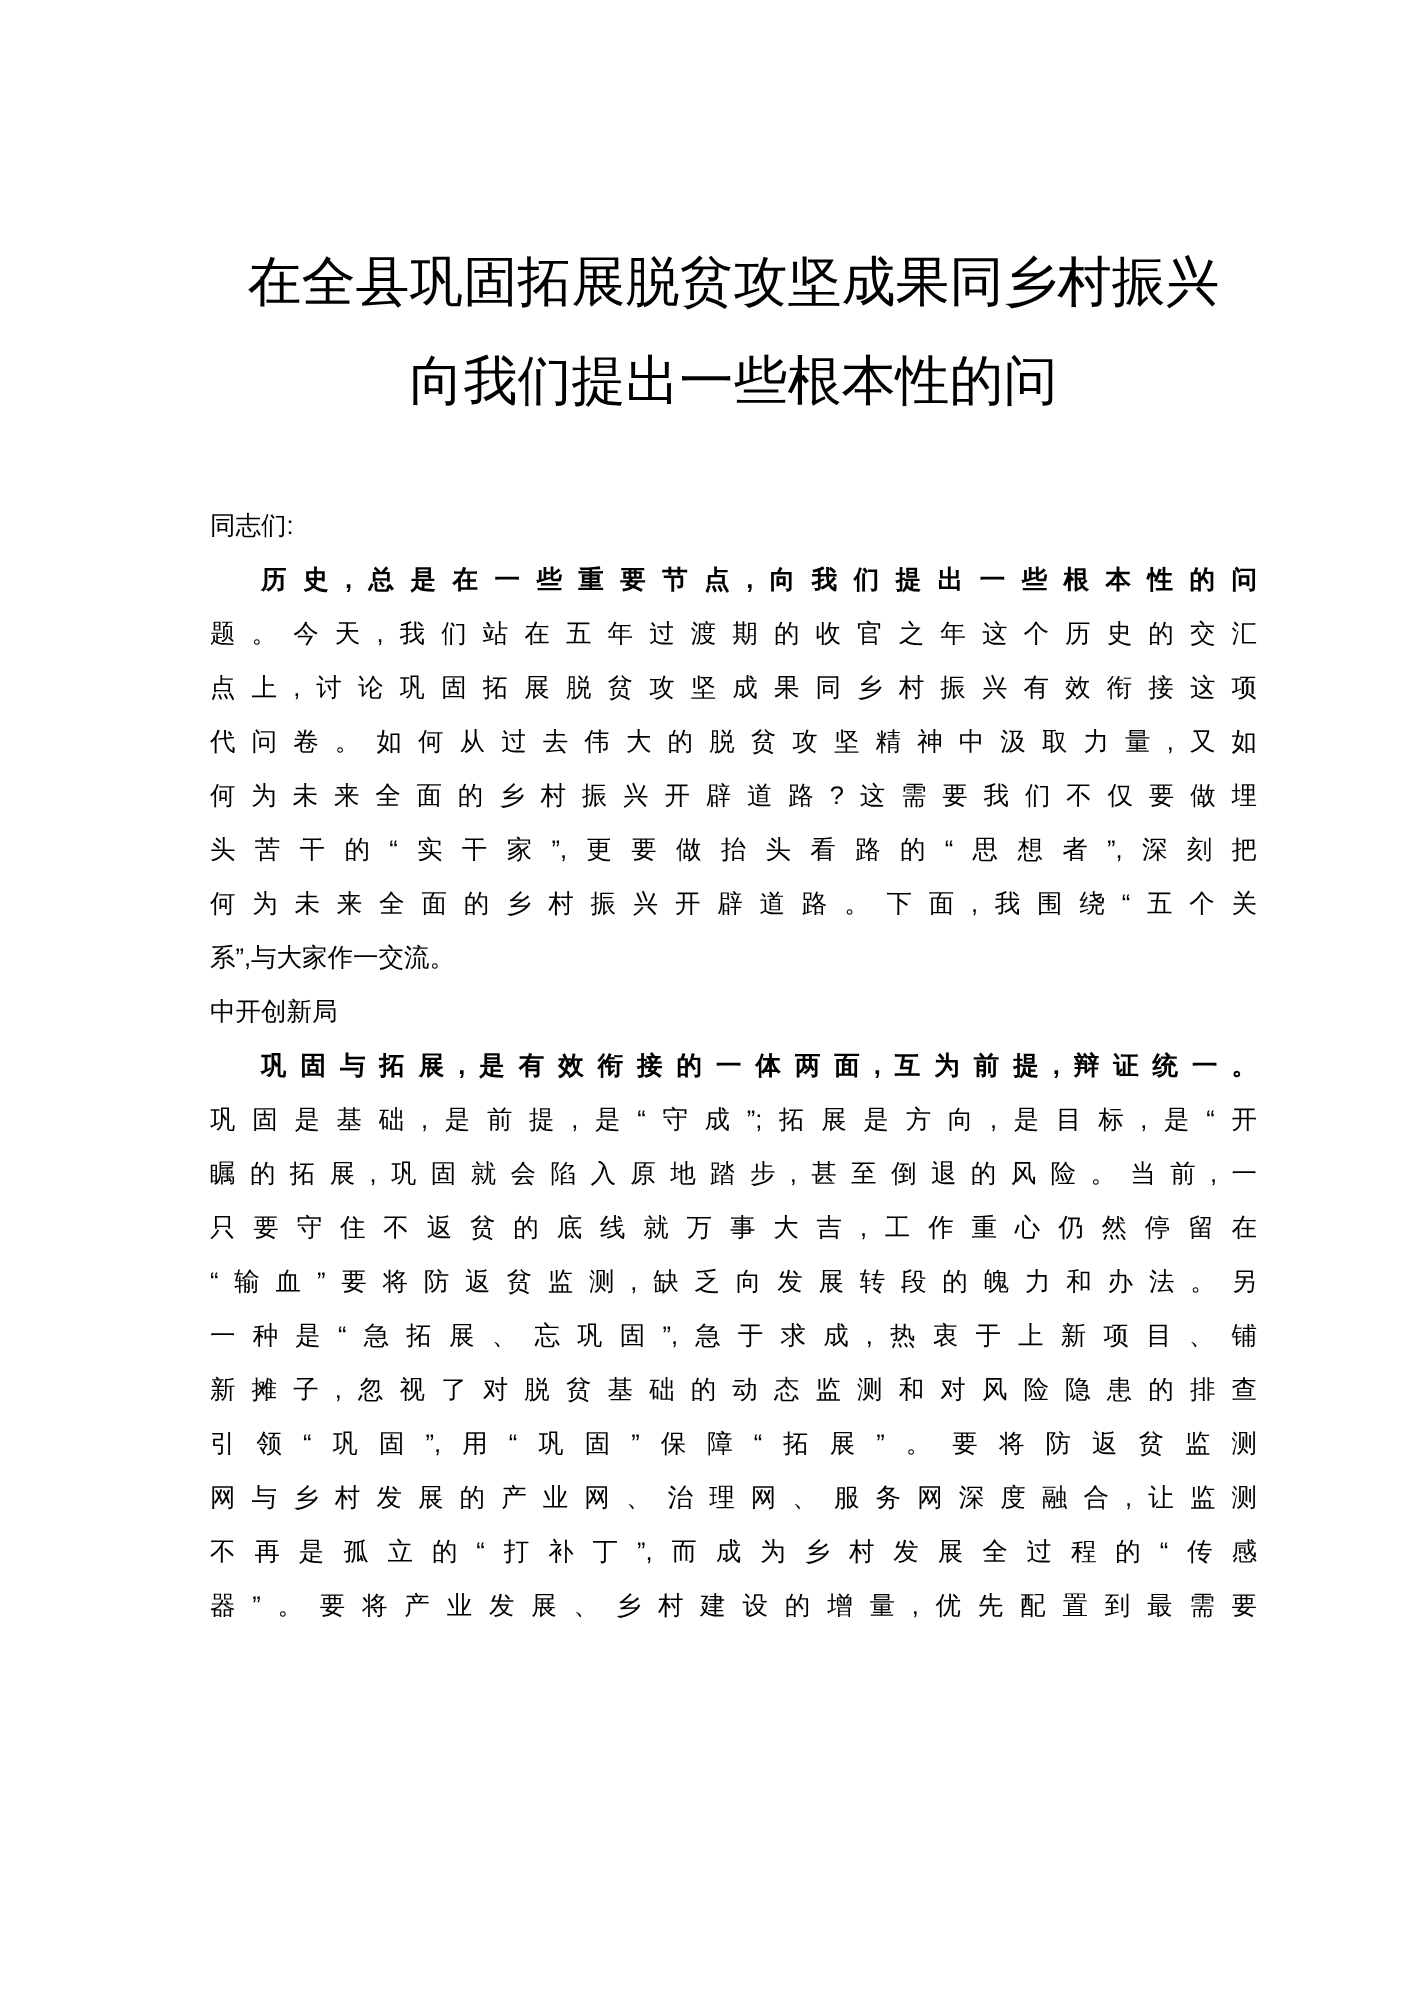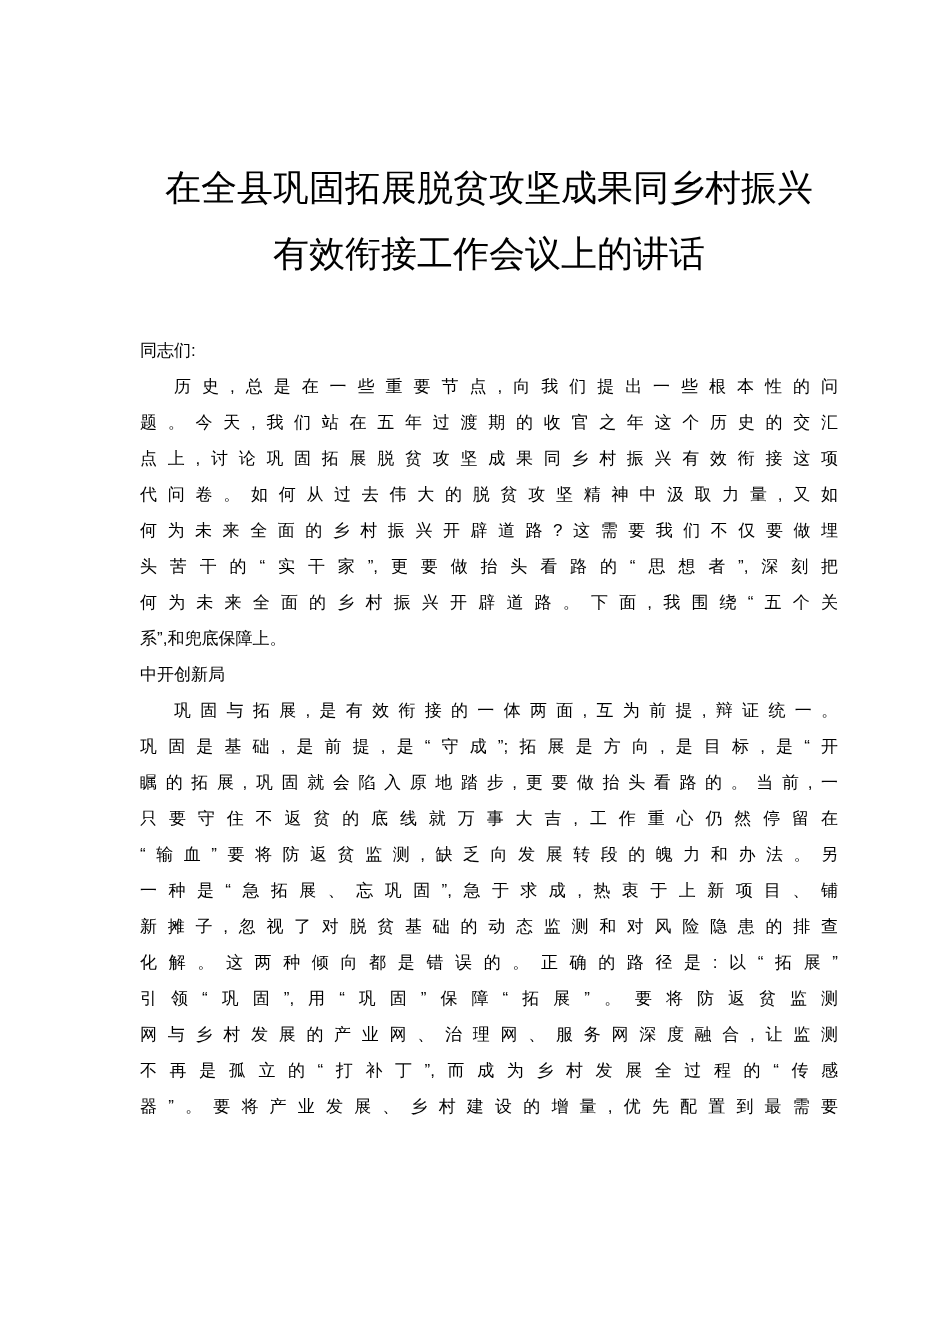--- a/index.html
+++ b/index.html
@@ -28,51 +28,50 @@
     margin-top: 46px;
     width: 698px;
     font-size: 17px;
     line-height: 36px;
   }
   .body-line {
     white-space: nowrap;
     overflow: hidden;
     text-align: left;
   }
-  .body-line.indent { text-indent: 2em; }
+  .body-line.indent { text-indent: 2em; font-weight: bold; }
   .body-line.justify { text-align-last: justify; }
 </style>
 </head>
 <body>
 
 <div class="page">
   <div class="doc-title">
 
   <div class="title-line">在全县巩固拓展脱贫攻坚成果同乡村振兴</div>
-      <div class="title-line">有效衔接工作会议上的讲话</div>
+      <div class="title-line">向我们提出一些根本性的问</div>
     </div>
 
   <div class="doc-body">
 
   <div class="body-line">同志们:</div>
       <div class="body-line indent justify">历史,总是在一些重要节点,向我们提出一些根本性的问</div>
       <div class="body-line justify">题。今天,我们站在五年过渡期的收官之年这个历史的交汇</div>
       <div class="body-line justify">点上,讨论巩固拓展脱贫攻坚成果同乡村振兴有效衔接这项</div>
       <div class="body-line justify">代问卷。如何从过去伟大的脱贫攻坚精神中汲取力量,又如</div>
       <div class="body-line justify">何为未来全面的乡村振兴开辟道路?这需要我们不仅要做埋</div>
       <div class="body-line justify">头苦干的“实干家”,更要做抬头看路的“思想者”,深刻把</div>
       <div class="body-line justify">何为未来全面的乡村振兴开辟道路。下面,我围绕“五个关</div>
-      <div class="body-line">系”,和兜底保障上。</div>
+      <div class="body-line">系”,与大家作一交流。</div>
       <div class="body-line">中开创新局</div>
       <div class="body-line indent justify">巩固与拓展,是有效衔接的一体两面,互为前提,辩证统一。</div>
       <div class="body-line justify">巩固是基础,是前提,是“守成”;拓展是方向,是目标,是“开</div>
-      <div class="body-line justify">瞩的拓展,巩固就会陷入原地踏步,更要做抬头看路的。当前,一</div>
+      <div class="body-line justify">瞩的拓展,巩固就会陷入原地踏步,甚至倒退的风险。当前,一</div>
       <div class="body-line justify">只要守住不返贫的底线就万事大吉,工作重心仍然停留在</div>
       <div class="body-line justify">“输血”要将防返贫监测,缺乏向发展转段的魄力和办法。另</div>
       <div class="body-line justify">一种是“急拓展、忘巩固”,急于求成,热衷于上新项目、铺</div>
       <div class="body-line justify">新摊子,忽视了对脱贫基础的动态监测和对风险隐患的排查</div>
-      <div class="body-line justify">化解。这两种倾向都是错误的。正确的路径是:以“拓展”</div>
       <div class="body-line justify">引领“巩固”,用“巩固”保障“拓展”。要将防返贫监测</div>
       <div class="body-line justify">网与乡村发展的产业网、治理网、服务网深度融合,让监测</div>
       <div class="body-line justify">不再是孤立的“打补丁”,而成为乡村发展全过程的“传感</div>
       <div class="body-line justify">器”。要将产业发展、乡村建设的增量,优先配置到最需要</div>
     </div>
 </div>
 
 </body></html>

